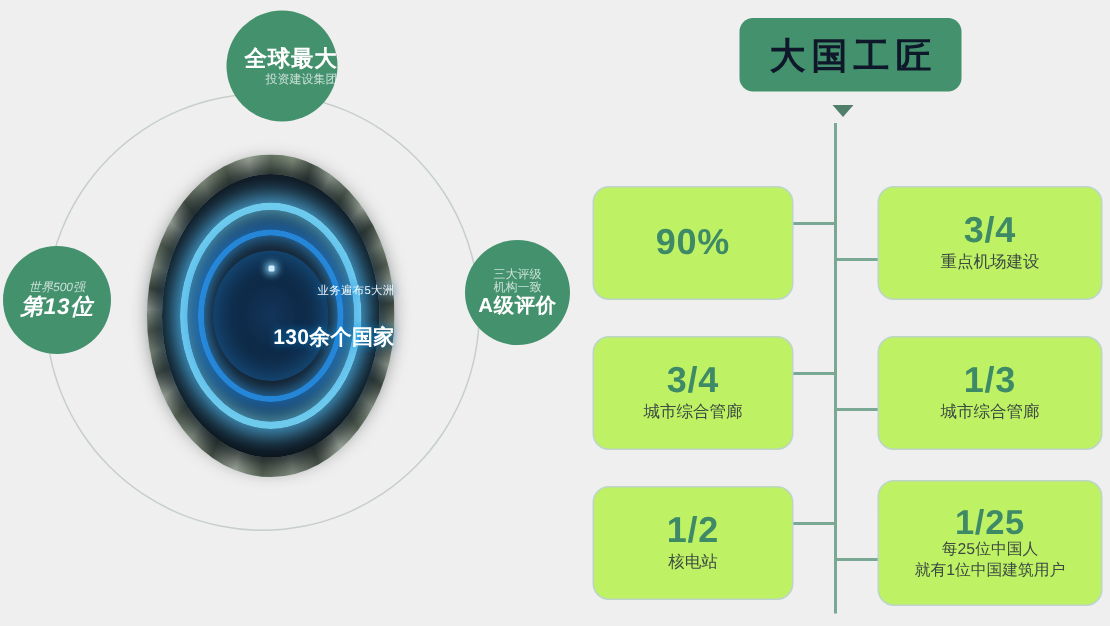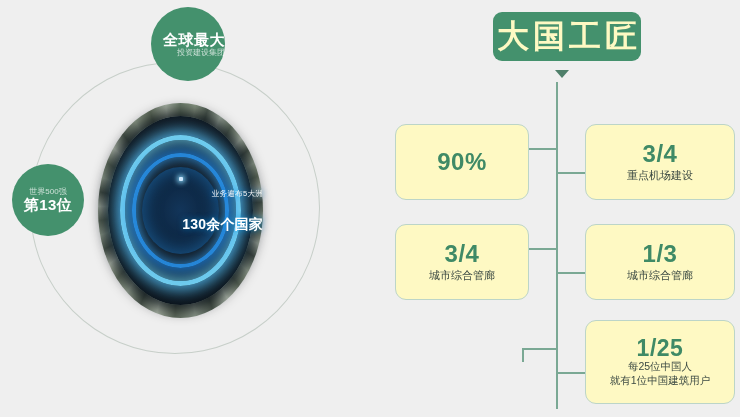--- a/index.html
+++ b/index.html
@@ -84,37 +84,37 @@
     position:absolute; border-radius:50%;
     background:#44916d; color:#ffffff;
     display:flex; flex-direction:column; align-items:center; justify-content:center;
     text-align:center; line-height:1.15;
   }
   .bubble .b-sub{ font-size:8px; opacity:.72; font-weight:normal; }
   .bubble .b-main{ font-size:15px; font-weight:bold; letter-spacing:.5px; }
   .bubble.small .b-main{ font-size:14px; }
 
   #bubble-top    { left:151px; top:7px;   width:74px;  height:74px;align-items:flex-end; }
-  #bubble-left   { left:12px;  top:164px; width:72px;  height:72px; }
+  #bubble-left   { left:2px;  top:164px; width:72px;  height:72px;font-style:italic; }
   #bubble-right  { left:310px; top:160px; width:70px;  height:70px; }
   #bubble-bottom { left:150px; top:323px; width:80px;  height:80px; }
   #bubble-bottom .b-main{ font-size:15px; line-height:1.2; }
   #bubble-right .b-main{ font-size:13.5px; }
   #bubble-left .b-main{ font-size:15px; }
 
   
   #right-panel{ position:absolute; left:395px; top:0; width:345px; height:417px; }
 
   .banner{
     position:absolute; left:98px; top:12px; width:148px; height:49px;
     background:#44916d; border-radius:9px;
     display:flex; align-items:center; justify-content:center;
   }
   .banner span{
-    color:#fef9c3; font-size:32px; font-weight:bold; letter-spacing:4px;
+    color:#0f172a; font-size:24px; font-weight:bold; letter-spacing:4px;
     text-indent:4px;
   }
   .arrow-down{
     position:absolute; left:160px; top:70px;
     width:0; height:0;
     border-left:7px solid transparent; border-right:7px solid transparent;
     border-top:8px solid #4f7f6a;
   }
 
   
@@ -124,21 +124,21 @@
   }
   .branch{ position:absolute; height:1.6px; background:#7aa894; }
   .branch.bl{ left:127px; width:35px; }
   .branch.br{ left:161px; width:35px; }
   .stub{ position:absolute; width:1.6px; background:#7aa894; }
 
   
   .card{
     position:absolute;
     border:1.4px solid #bcd5c8; border-radius:11px;
-    background:#fef9c3;
+    background:#bef264;
     display:flex; flex-direction:column; align-items:center; justify-content:center;
     text-align:center;
   }
   .card .c-num{
     color:#3f8a66; font-size:24px; font-weight:bold; line-height:1.05; letter-spacing:.5px;
   }
   .card .c-label{ color:#3c4a43; font-size:11px; margin-top:3px; line-height:1.25; }
   .card .c-label2{ color:#3c4a43; font-size:10.5px; line-height:1.3; }
 
   #card-0{ left:0px;   top:124px; width:134px; height:76px; }
@@ -174,20 +174,25 @@
     <div class="bubble" id="bubble-top">
       <div class="b-main">全球最大</div>
       <div class="b-sub">投资建设集团</div>
     </div>
 
     <div class="bubble" id="bubble-left">
       <div class="b-sub">世界500强</div>
       <div class="b-main">第13位</div>
     </div>
 
+    <div class="bubble small" id="bubble-right">
+      <div class="b-sub">三大评级</div>
+      <div class="b-sub">机构一致</div>
+      <div class="b-main">A级评价</div>
+    </div>
 
   </div>
 
   <div id="right-panel">
 
     <div class="banner">
       <span>大国工匠</span>
     </div>
 
     <div class="arrow-down"></div>
@@ -213,20 +218,24 @@
       <div class="c-label">重点机场建设</div>
     </div>
     <div class="card" id="card-2">
       <div class="c-num">3/4</div>
       <div class="c-label">城市综合管廊</div>
     </div>
     <div class="card" id="card-3">
       <div class="c-num">1/3</div>
       <div class="c-label">城市综合管廊</div>
     </div>
+    <div class="card" id="card-4">
+      <div class="c-num">1/2</div>
+      <div class="c-label">核电站</div>
+    </div>
     <div class="card" id="card-5">
       <div class="c-num">1/25</div>
       <div class="c-label2">每25位中国人</div>
       <div class="c-label2">就有1位中国建筑用户</div>
     </div>
 
   </div>
 </div>
 
 </body></html>

